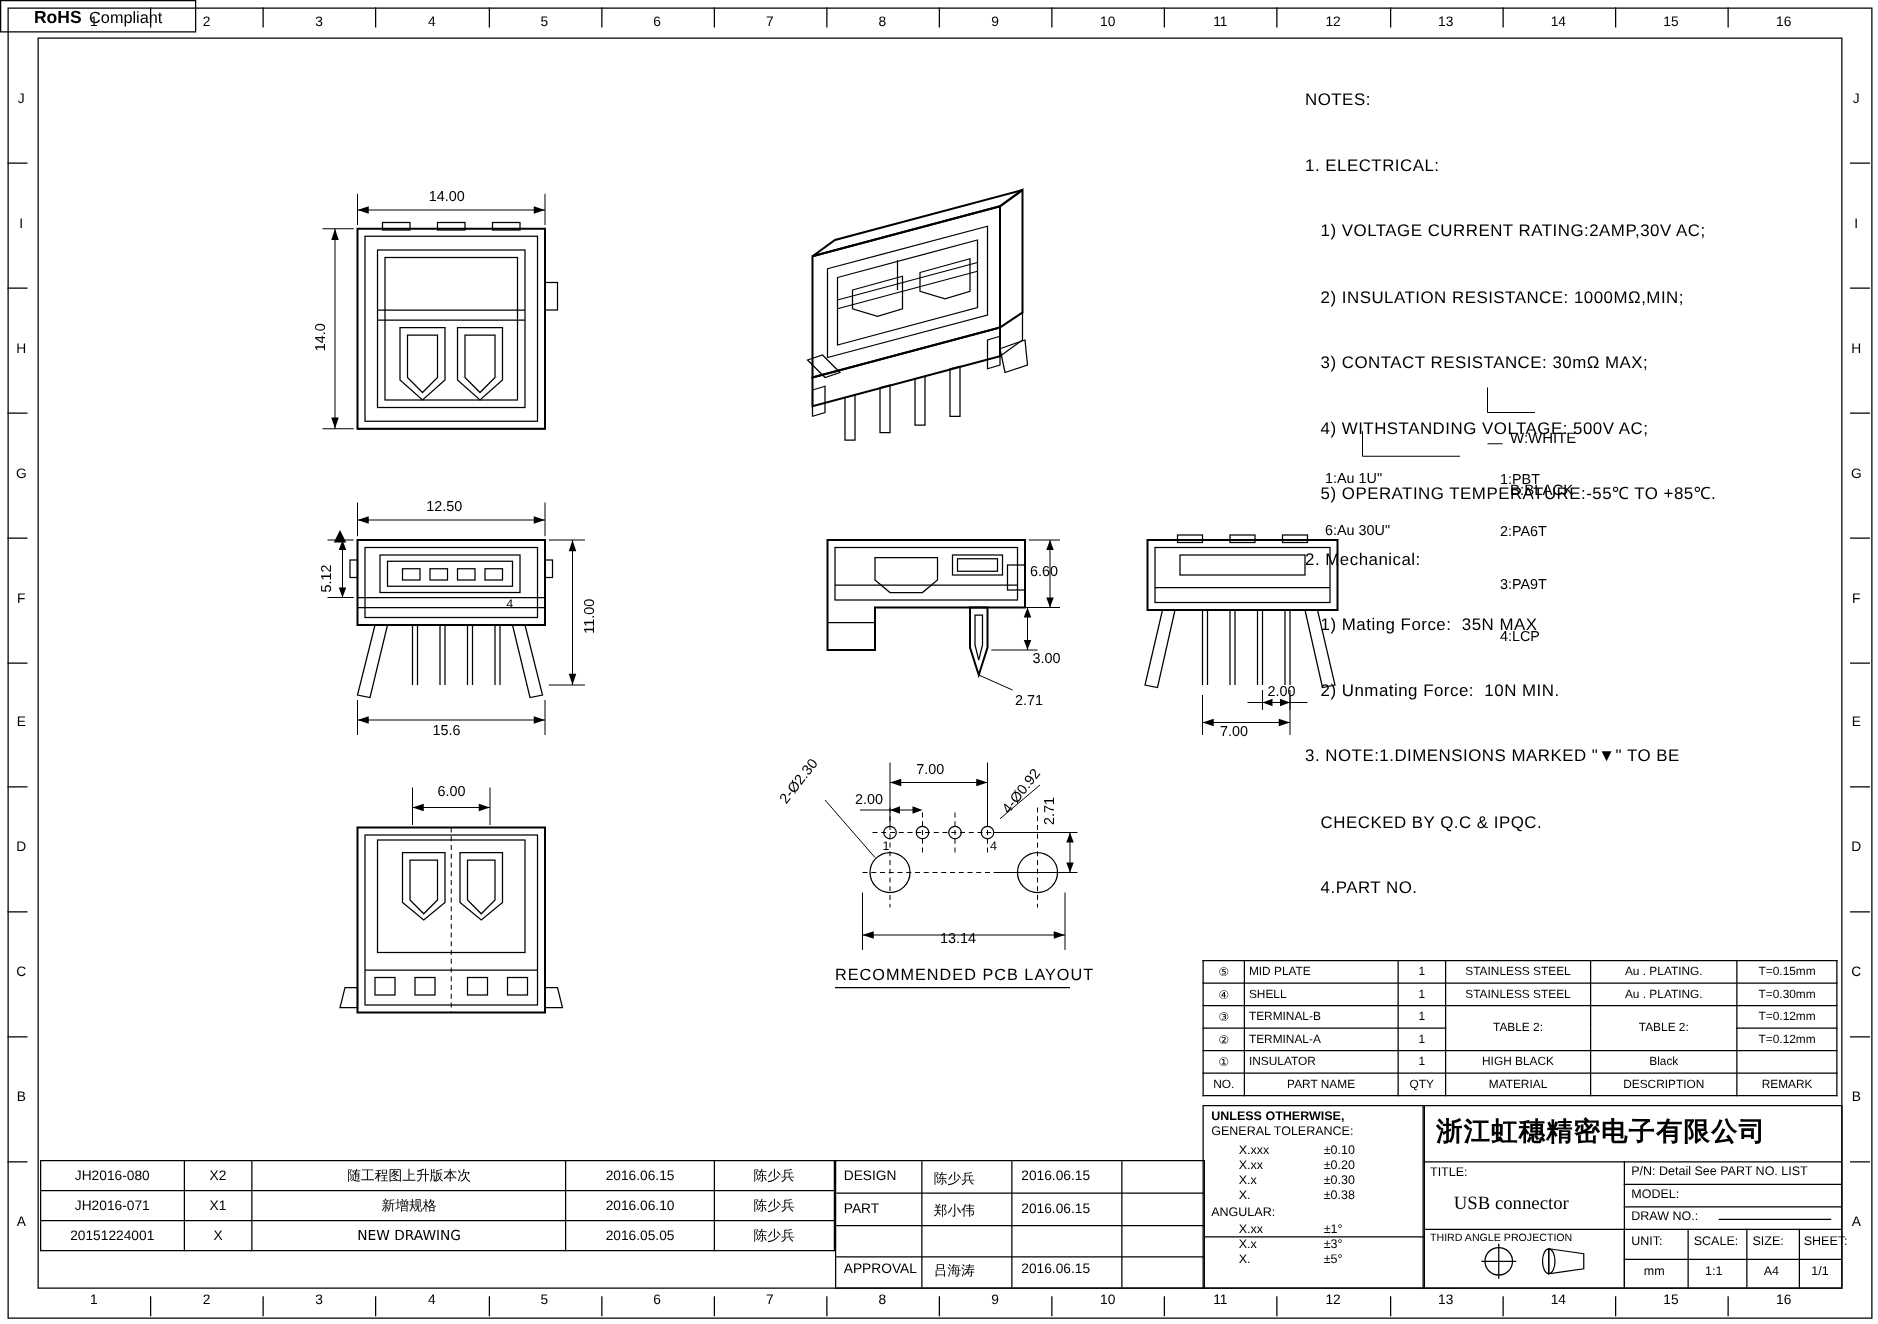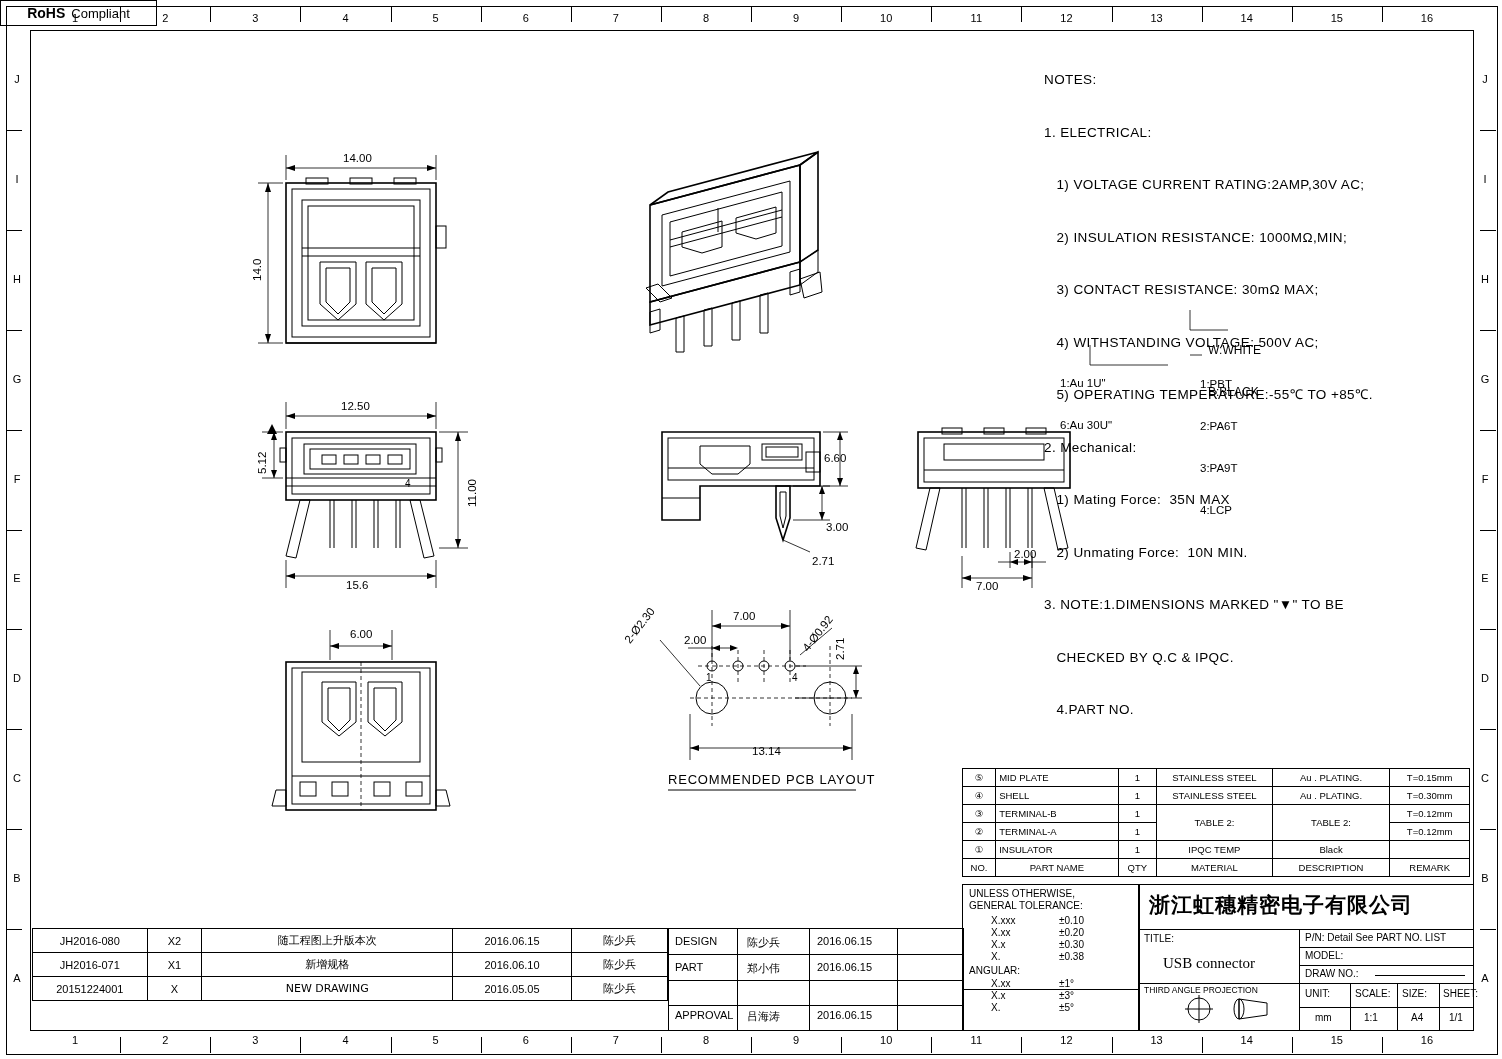--- a/index.html
+++ b/index.html
@@ -488,21 +488,21 @@
         <tr>
           <td class="ctr" style="width: 28px;">②</td>
           <td class="" style="width: 128px;">TERMINAL-A</td>
           <td class="ctr" style="width: 34px;">1</td>
           <td class="ctr" style="width: 78px;">T=0.12mm</td>
         </tr>
         <tr>
           <td class="ctr" style="width: 28px;">①</td>
           <td class="" style="width: 128px;">INSULATOR</td>
           <td class="ctr" style="width: 34px;">1</td>
-          <td class="ctr" style="width: 120px;">IPQC TEMP</td>
+          <td class="ctr" style="width: 120px;">HIGH BLACK</td>
           <td class="ctr" style="width: 120px;">Black</td>
           <td class="ctr" style="width: 78px;"></td>
         </tr>
         <tr>
           <td class="ctr" style="width: 28px;">NO.</td>
           <td class="ctr" style="width: 128px;">PART NAME</td>
           <td class="ctr" style="width: 34px;">QTY</td>
           <td class="ctr" style="width: 120px;">MATERIAL</td>
           <td class="ctr" style="width: 120px;">DESCRIPTION</td>
           <td class="ctr" style="width: 78px;">REMARK</td>
@@ -530,21 +530,21 @@
           <td class="ctr" style="width: 108px;">20151224001</td>
           <td class="ctr" style="width: 48px;">X</td>
           <td class="ctr cn" style="width: 246px;">NEW DRAWING</td>
           <td class="ctr" style="width: 112px;">2016.05.05</td>
           <td class="ctr" style="width: 90px;">陈少兵</td>
         </tr>
       </tbody>
   </table>
 
   <div id="tolBlock" style="border:1px solid #000;">
-    <div class="txt" style="left:6px;top:3px;font-size:10px;">UNLESS OTHERWISE,</div>
+    <div class="txt" style="left:6px;top:3px;font-size:10px;font-weight:bold;">UNLESS OTHERWISE,</div>
     <div class="txt" style="left:6px;top:15px;font-size:10px;">GENERAL TOLERANCE:</div>
     <div class="txt" style="left:28px;top:30px;font-size:10px;">X.xxx</div>
     <div class="txt" style="left:96px;top:30px;font-size:10px;">±0.10</div>
     <div class="txt" style="left:28px;top:42px;font-size:10px;">X.xx</div>
     <div class="txt" style="left:96px;top:42px;font-size:10px;">±0.20</div>
     <div class="txt" style="left:28px;top:54px;font-size:10px;">X.x</div>
     <div class="txt" style="left:96px;top:54px;font-size:10px;">±0.30</div>
     <div class="txt" style="left:28px;top:66px;font-size:10px;">X.</div>
     <div class="txt" style="left:96px;top:66px;font-size:10px;">±0.38</div>
     <div class="txt" style="left:6px;top:80px;font-size:10px;">ANGULAR:</div>

